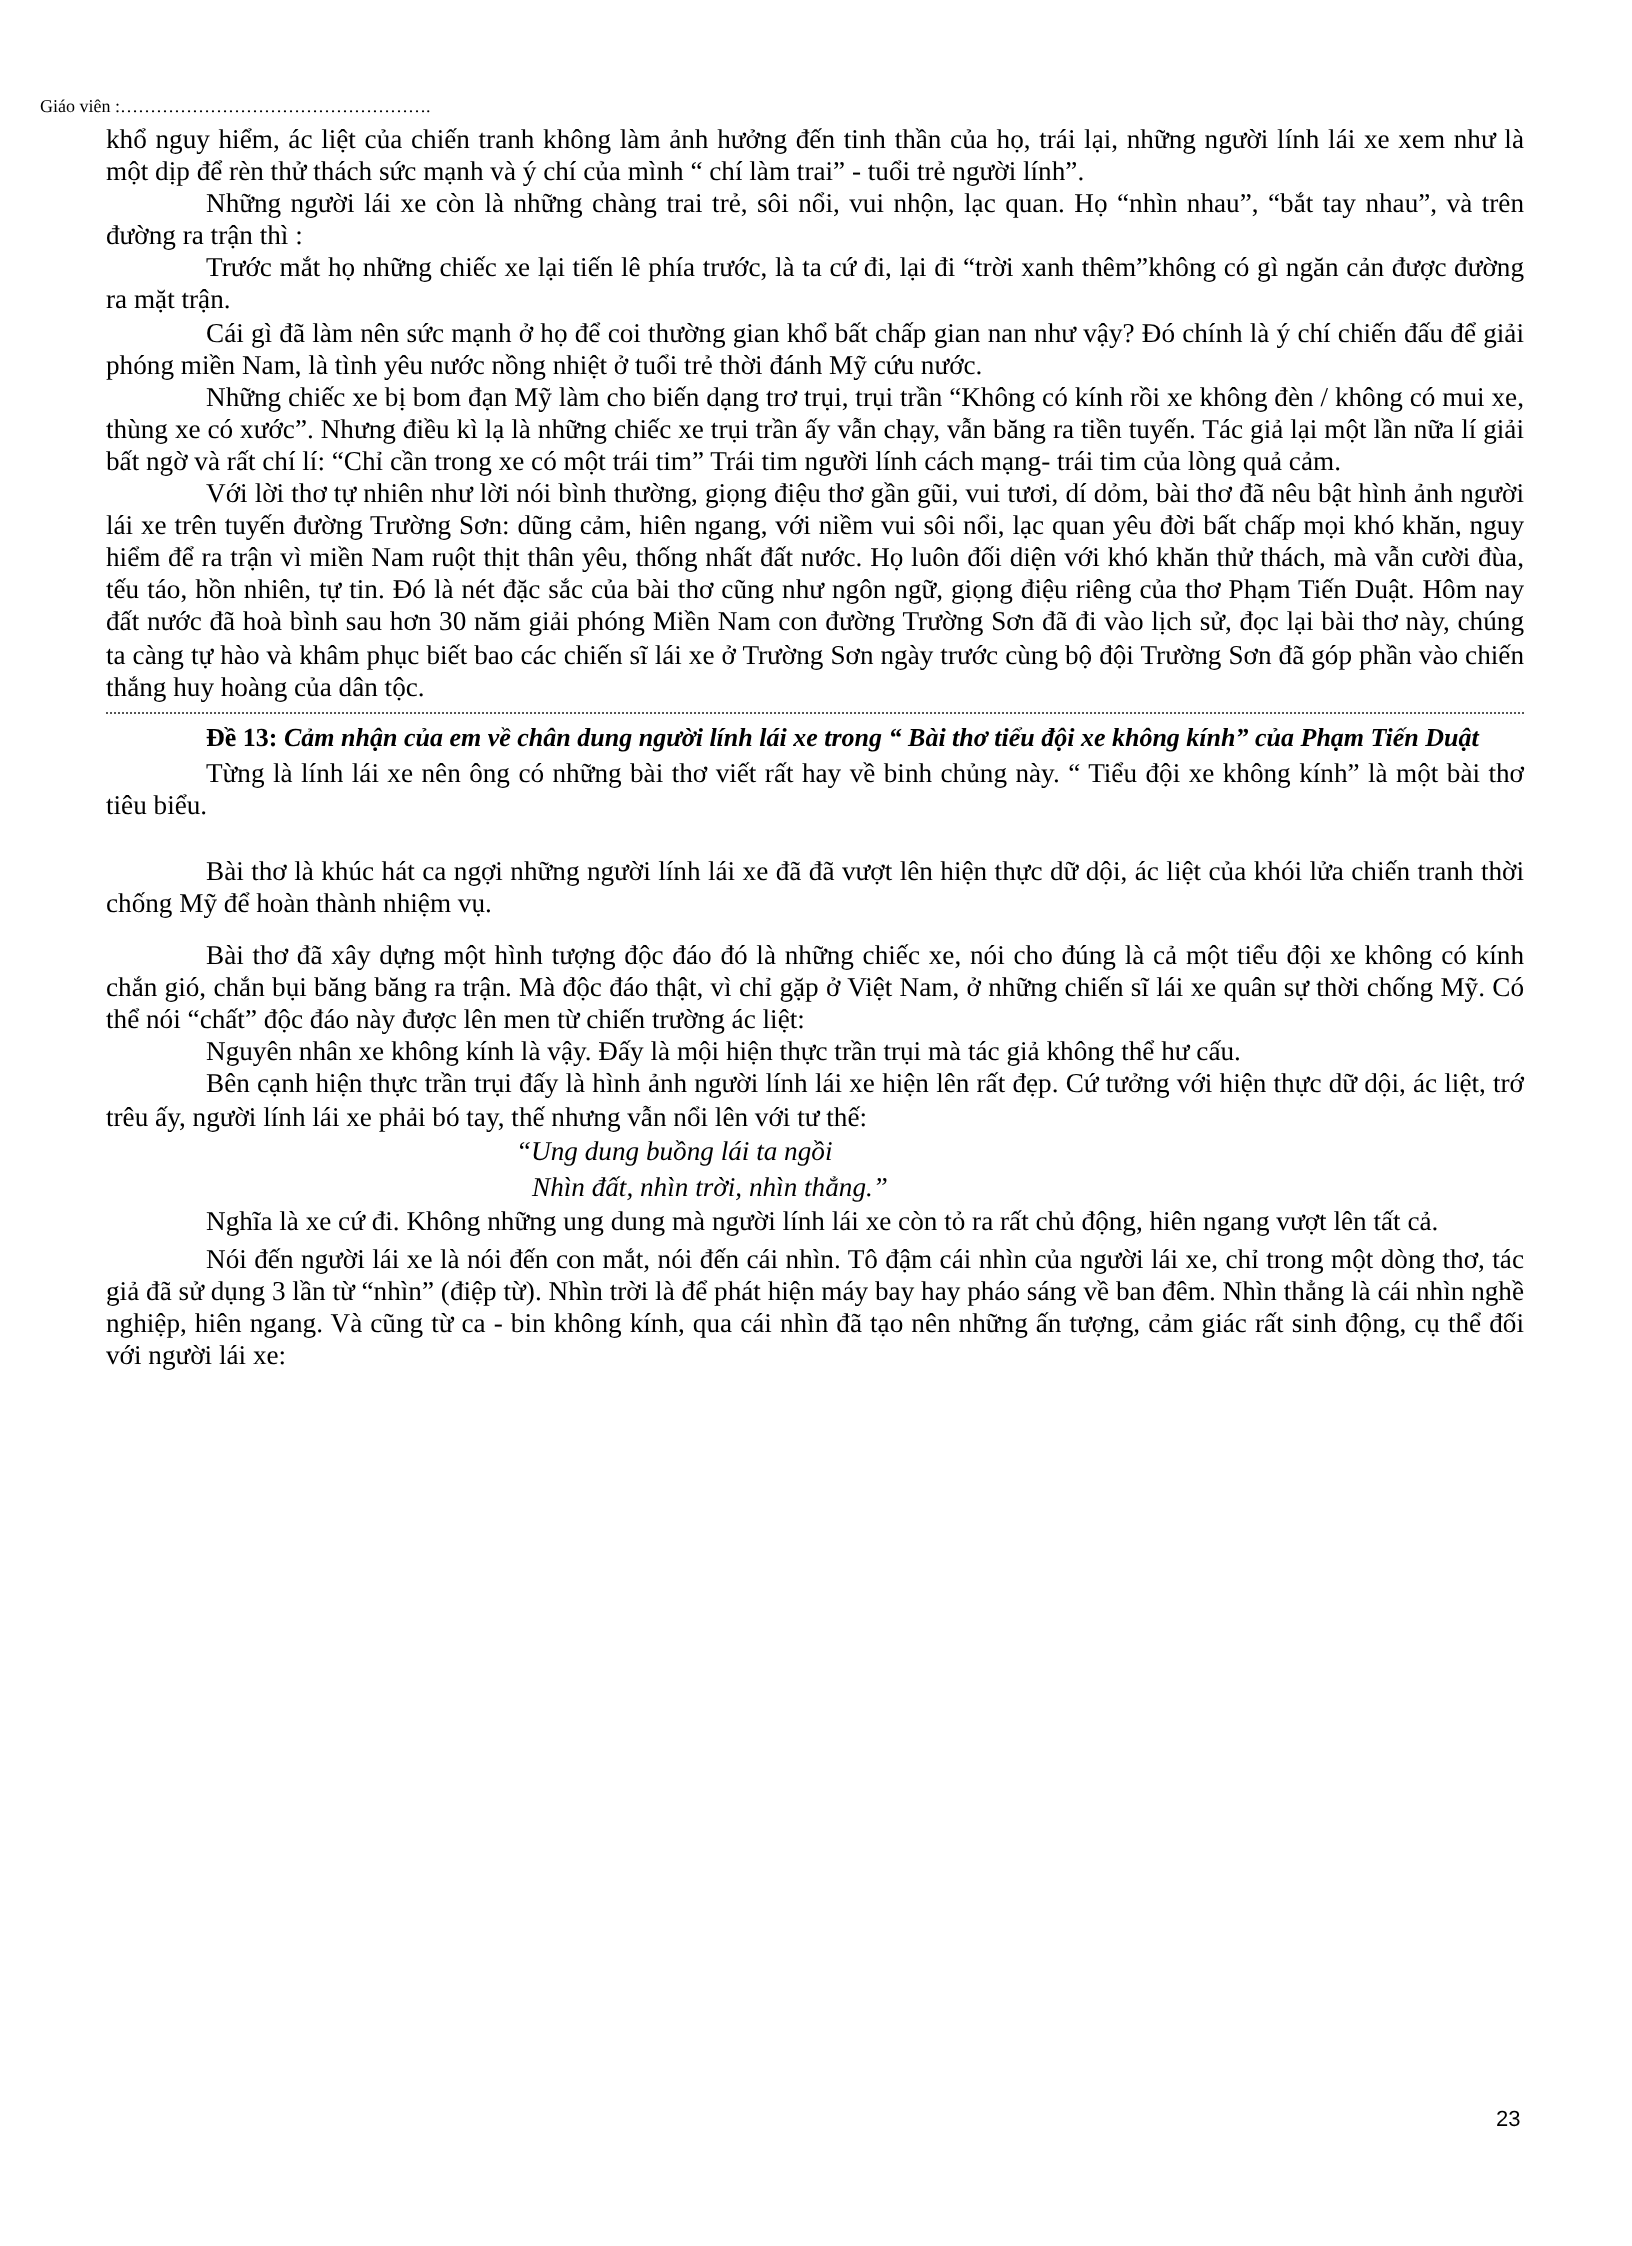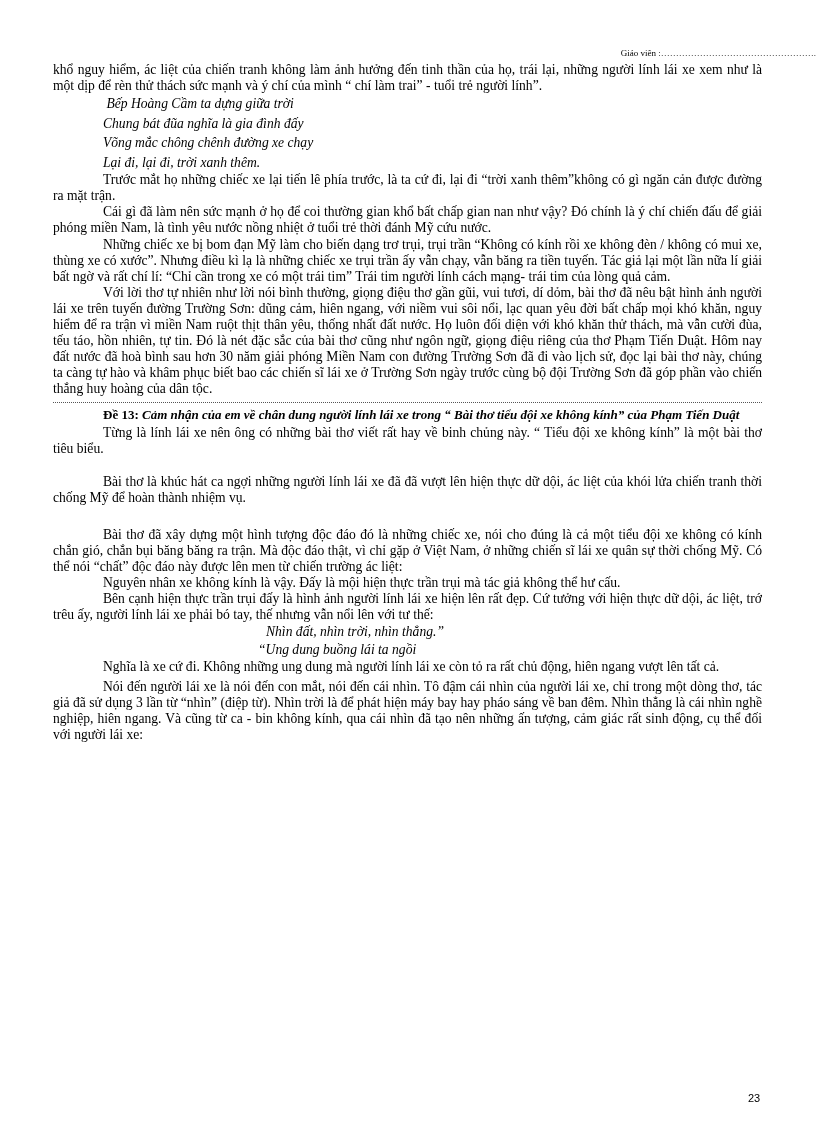--- a/index.html
+++ b/index.html
@@ -13,21 +13,21 @@
       position: relative;
       overflow: hidden;
       font-family: "Liberation Serif", "DejaVu Serif", serif;
       color: #000000;
     }
     .page-header {
       position: absolute;
       top: 47px;
       left: 0;
       width: 816px;
-      text-align: right;
+      text-align: left;
       font-size: 9px;
       line-height: 12px;
       padding-left: 20px;
       box-sizing: border-box;
     }
     .content {
       position: absolute;
       top: 62px;
       left: 53px;
       width: 709px;
@@ -60,70 +60,65 @@
     .heading {
       margin: 0;
       text-align: justify;
       text-indent: 50px;
       font-weight: bold;
       font-size: 13px;
       line-height: 20px;
     }
     .page-number {
       position: absolute;
-      top: 1092px;
+      top: 1054px;
       left: 748px;
       font-family: "Liberation Sans", "DejaVu Sans", sans-serif;
       font-size: 11px;
     }
   </style>
 </head>
 <body>
 
 <div class="page-header">Giáo viên :…………………………………………….</div>
 
 <div class="content">
 
   <p class="p noindent"><span>khổ nguy hiểm, ác liệt của chiến tranh không làm ảnh hưởng đến tinh thần của họ, trái lại, những người lính lái xe xem như là một dịp để rèn thử thách sức mạnh và ý chí của mình </span><span class="it">“ chí làm trai” - tuổi trẻ người lính”</span><span>.</span></p>
 
+  <p class="p"><span>Những người lái xe còn là những chàng trai trẻ, sôi nổi, vui nhộn, lạc quan. Họ </span><span class="it">“nhìn nhau”, “bắt tay nhau”</span><span>, và trên đường ra trận thì :</span></p>
 
-  <div class="poem left">
-    <span class="poem-line"> Bếp Hoàng Cầm ta dựng giữa trời</span>
-    <span class="poem-line">Chung bát đũa nghĩa là gia đình đấy</span>
-    <span class="poem-line">Võng mắc chông chênh đường xe chạy</span>
-    <span class="poem-line">Lại đi, lại đi, trời xanh thêm.</span>
-  </div>
 
   <p class="p"><span>Trước mắt họ những chiếc xe lại tiến lê phía trước, là ta cứ đi, lại đi </span><span class="it">“trời xanh thêm”</span><span>không có gì ngăn cản được đường ra mặt trận.</span></p>
 
   <p class="p">Cái gì đã làm nên sức mạnh ở họ để coi thường gian khổ bất chấp gian nan như vậy? Đó chính là ý chí chiến đấu để giải phóng miền Nam, là tình yêu nước nồng nhiệt ở tuổi trẻ thời đánh Mỹ cứu nước.</p>
 
   <p class="p"><span>Những chiếc xe bị bom đạn Mỹ làm cho biến dạng trơ trụi, trụi trần </span><span class="it">“Không có kính rồi xe không đèn / không có mui xe, thùng xe có xước”</span><span>. Nhưng điều kì lạ là những chiếc xe trụi trần ấy vẫn chạy, vẫn băng ra tiền tuyến. Tác giả lại một lần nữa lí giải bất ngờ và rất chí lí: </span><span class="it">“Chỉ cần trong xe có một trái tim”</span><span> Trái tim người lính cách mạng- trái tim của lòng quả cảm.</span></p>
 
   <p class="p">Với lời thơ tự nhiên như lời nói bình thường, giọng điệu thơ gần gũi, vui tươi, dí dỏm, bài thơ đã nêu bật hình ảnh người lái xe trên tuyến đường Trường Sơn: dũng cảm, hiên ngang, với niềm vui sôi nổi, lạc quan yêu đời bất chấp mọi khó khăn, nguy hiểm để ra trận vì miền Nam ruột thịt thân yêu, thống nhất đất nước. Họ luôn đối diện với khó khăn thử thách, mà vẫn cười đùa, tếu táo, hồn nhiên, tự tin. Đó là nét đặc sắc của bài thơ cũng như ngôn ngữ, giọng điệu riêng của thơ Phạm Tiến Duật. Hôm nay đất nước đã hoà bình sau hơn 30 năm giải phóng Miền Nam con đường Trường Sơn đã đi vào lịch sử, đọc lại bài thơ này, chúng ta càng tự hào và khâm phục biết bao các chiến sĩ lái xe ở Trường Sơn ngày trước cùng bộ đội Trường Sơn đã góp phần vào chiến thắng huy hoàng của dân tộc.</p>
 
   <hr class="dotted-rule">
 
   <p class="heading"><span>Đề 13: </span><span class="bi">Cảm nhận của em về chân dung người lính lái xe trong “ Bài thơ tiểu đội xe không kính” của Phạm Tiến Duật</span></p>
 
 
   <p class="p"><span>Từng là lính lái xe nên ông có những bài thơ viết rất hay về binh chủng này. “ </span><span class="it">Tiểu đội xe không kính</span><span>” là một bài thơ tiêu biểu.</span></p>
 
   <p class="p" style="margin-top:17px;">Bài thơ là khúc hát ca ngợi những người lính lái xe đã đã vượt lên hiện thực dữ dội, ác liệt của khói lửa chiến tranh thời chống Mỹ để hoàn thành nhiệm vụ.</p>
 
-  <p class="p" style="margin-top:21px;"><span>Bài thơ đã xây dựng một hình tượng độc đáo đó là những chiếc xe, nói cho đúng là cả một tiểu đội xe không có kính chắn gió, chắn bụi băng băng ra trận. Mà độc đáo thật, vì chỉ gặp ở Việt Nam, ở những chiến sĩ lái xe quân sự thời chống Mỹ. Có thể nói “</span><span class="it">chất</span><span>” độc đáo này được lên men từ chiến trường ác liệt:</span></p>
+  <p class="p" style="margin-top:10px;"><span>Bài thơ đã xây dựng một hình tượng độc đáo đó là những chiếc xe, nói cho đúng là cả một tiểu đội xe không có kính chắn gió, chắn bụi băng băng ra trận. Mà độc đáo thật, vì chỉ gặp ở Việt Nam, ở những chiến sĩ lái xe quân sự thời chống Mỹ. Có thể nói “</span><span class="it">chất</span><span>” độc đáo này được lên men từ chiến trường ác liệt:</span></p>
 
 
   <p class="p">Nguyên nhân xe không kính là vậy. Đấy là mội hiện thực trần trụi mà tác giả không thể hư cấu.</p>
 
   <p class="p">Bên cạnh hiện thực trần trụi đấy là hình ảnh người lính lái xe hiện lên rất đẹp. Cứ tưởng với hiện thực dữ dội, ác liệt, trớ trêu ấy, người lính lái xe phải bó tay, thế nhưng vẫn nổi lên với tư thế:</p>
 
   <div class="poem center2" style="line-height:18px;">
+    <span class="poem-line">“Ung dung buồng lái ta ngồi</span>
     <span class="poem-line" style="padding-left:8px;">Nhìn đất, nhìn trời, nhìn thẳng.”</span>
-    <span class="poem-line">“Ung dung buồng lái ta ngồi</span>
   </div>
 
   <p class="p">Nghĩa là xe cứ đi. Không những ung dung mà người lính lái xe còn tỏ ra rất chủ động, hiên ngang vượt lên tất cả.</p>
 
   <p class="p" style="margin-top:3px;"><span>Nói đến người lái xe là nói đến con mắt, nói đến cái nhìn. Tô đậm cái nhìn của người lái xe, chỉ trong một dòng thơ, tác giả đã sử dụng 3 lần từ “</span><span class="it">nhìn</span><span>” (điệp từ). Nhìn trời là để phát hiện máy bay hay pháo sáng về ban đêm. Nhìn thẳng là cái nhìn nghề nghiệp, hiên ngang. Và cũng từ ca - bin không kính, qua cái nhìn đã tạo nên những ấn tượng, cảm giác rất sinh động, cụ thể đối với người lái xe:</span></p>
 
 
 </div>
 
 <div class="page-number">23</div>

